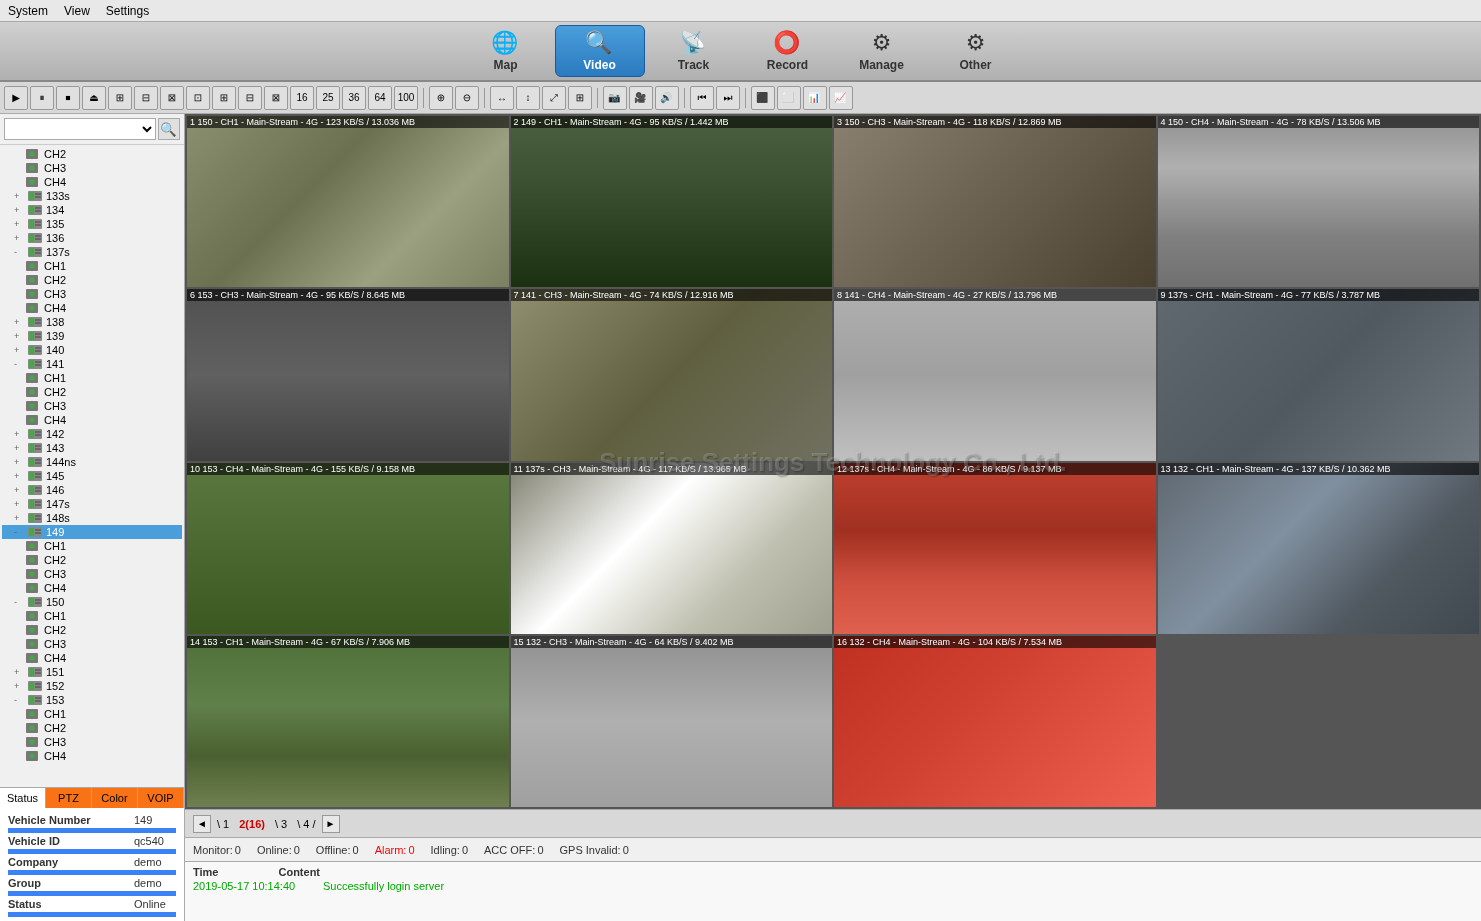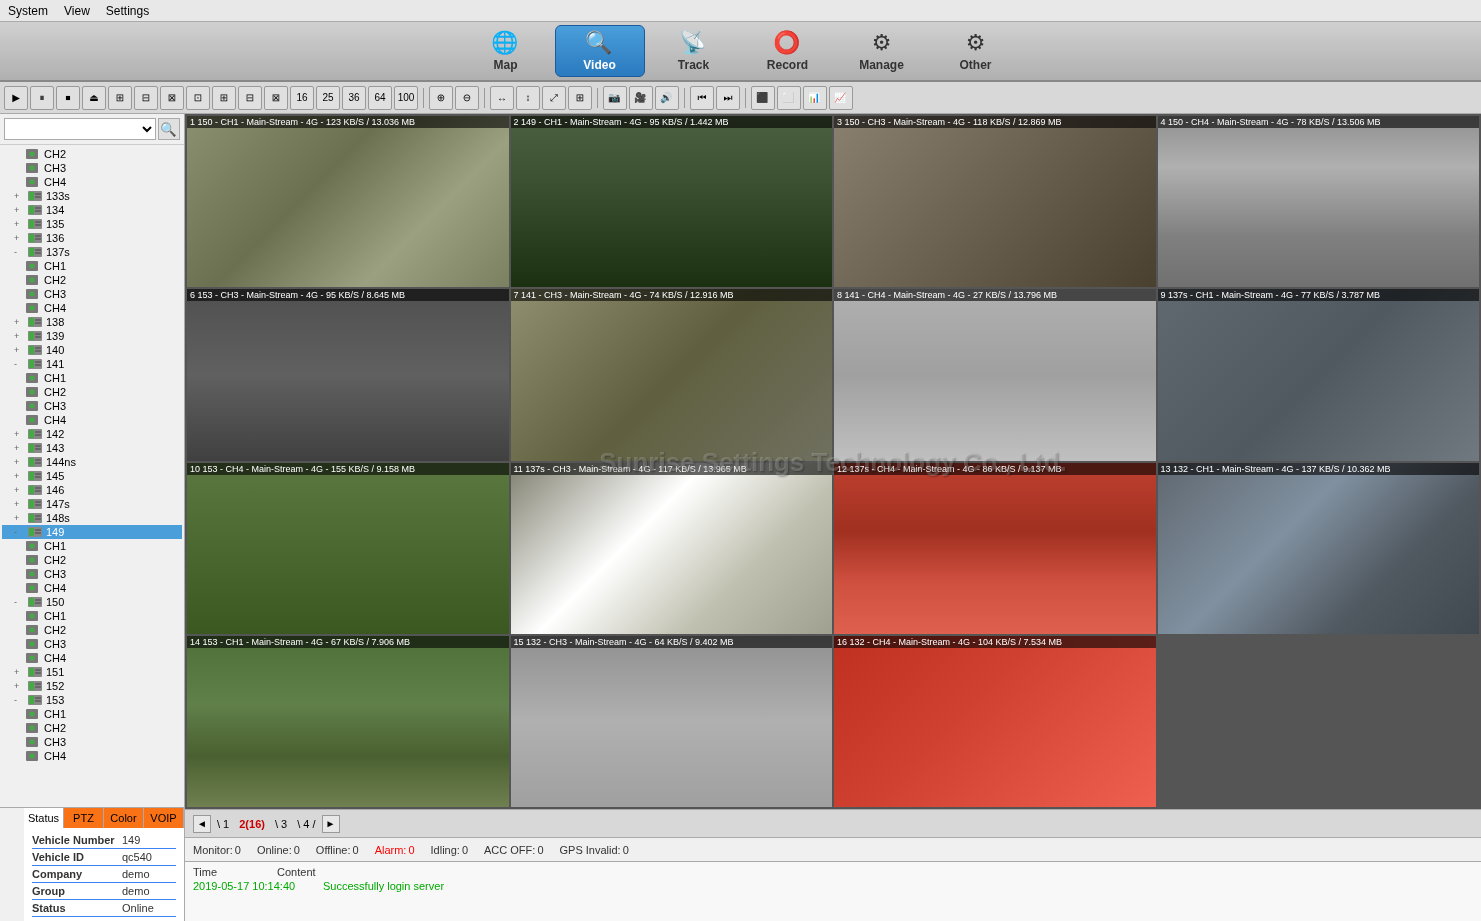--- a/index.html
+++ b/index.html
@@ -31,26 +31,26 @@
     .sidebar-search button { width: 22px; height: 22px; border: 1px solid #aaa; background: #e0e0e0; cursor: pointer; display: flex; align-items: center; justify-content: center; }
     .sidebar-tree { flex: 1; overflow-y: auto; font-size: 11px; padding: 2px; }
     .tree-item { display: flex; align-items: center; padding: 1px 0; cursor: pointer; white-space: nowrap; }
     .tree-item.selected { background: #4a9eda; color: white; }
     .tree-item .indent { display: inline-block; width: 12px; }
     .tree-item .expand-icon { width: 12px; font-size: 9px; color: #666; }
     .tree-item .device-icon { width: 16px; height: 12px; margin-right: 2px; display: inline-flex; align-items: center; }
     .tree-item .label { font-size: 11px; }
 
     
-    .sidebar-bottom { border-top: 1px solid #aaa; padding-left: 24px; }
+    .sidebar-bottom { border-top: 1px solid #aaa; }
     .sidebar-tabs { display: flex; background: #d0d0d0; }
     .sidebar-tab { flex: 1; text-align: center; padding: 4px 2px; font-size: 11px; border-right: 1px solid #aaa; cursor: pointer; background: #f97316; }
     .sidebar-tab.active { background: #fff; }
     .sidebar-info { padding: 4px 8px; font-size: 11px; background: white; }
-    .sidebar-info-row { display: flex; padding: 2px 0; border-bottom: 1px solid #3b82f6; }
+    .sidebar-info-row { display: flex; padding: 2px 0; border-bottom: 5px solid #3b82f6; gap: 36px; }
     .sidebar-info-label { width: 90px; color: #333; font-weight: bold; }
     .sidebar-info-value { color: #333; }
 
     
     .video-area { flex: 1; display: flex; flex-direction: column; background: #888; }
     .video-grid { flex: 1; display: grid; grid-template-columns: repeat(4, 1fr); grid-template-rows: repeat(4, 1fr); gap: 2px; padding: 2px; background: #555; overflow: hidden; }
     .video-cell { background: #6d28d9; position: relative; overflow: hidden; }
     .video-cell .cell-header { position: absolute; top: 0; left: 0; right: 0; background: rgba(0,0,0,0.6); color: #fff; font-size: 9px; padding: 1px 3px; z-index: 2; white-space: nowrap; overflow: hidden; }
     .video-placeholder { width: 100%; height: 100%; display: flex; align-items: center; justify-content: center; }
 
@@ -81,21 +81,21 @@
 
     
     .status-bar { background: #f0f0f0; height: 24px; display: flex; align-items: center; padding: 0 8px; border-top: 1px solid #aaa; font-size: 11px; gap: 16px; }
     .status-item { display: flex; align-items: center; gap: 2px; }
     .status-label { color: #333; }
     .status-value { color: #333; }
     .status-alarm { color: red; }
 
     
     .log-area { background: #f8f8f8; height: 60px; border-top: 1px solid #aaa; padding: 4px 8px; overflow-y: auto; }
-    .log-header { display: flex; gap: 60px; font-weight: normal; font-size: 11px; color: #333; margin-bottom: 2px; }
+    .log-header { display: flex; gap: 60px; font-weight: bold; font-size: 11px; color: #333; margin-bottom: 2px; }
     .log-row { display: flex; font-size: 11px; }
     .log-time { width: 130px; color: #00aa00; }
     .log-content { color: #00aa00; }
 
     
     ::-webkit-scrollbar { width: 8px; }
     ::-webkit-scrollbar-track { background: #d0d0d0; }
     ::-webkit-scrollbar-thumb { background: #999; border-radius: 2px; }
   </style>
 </head>

